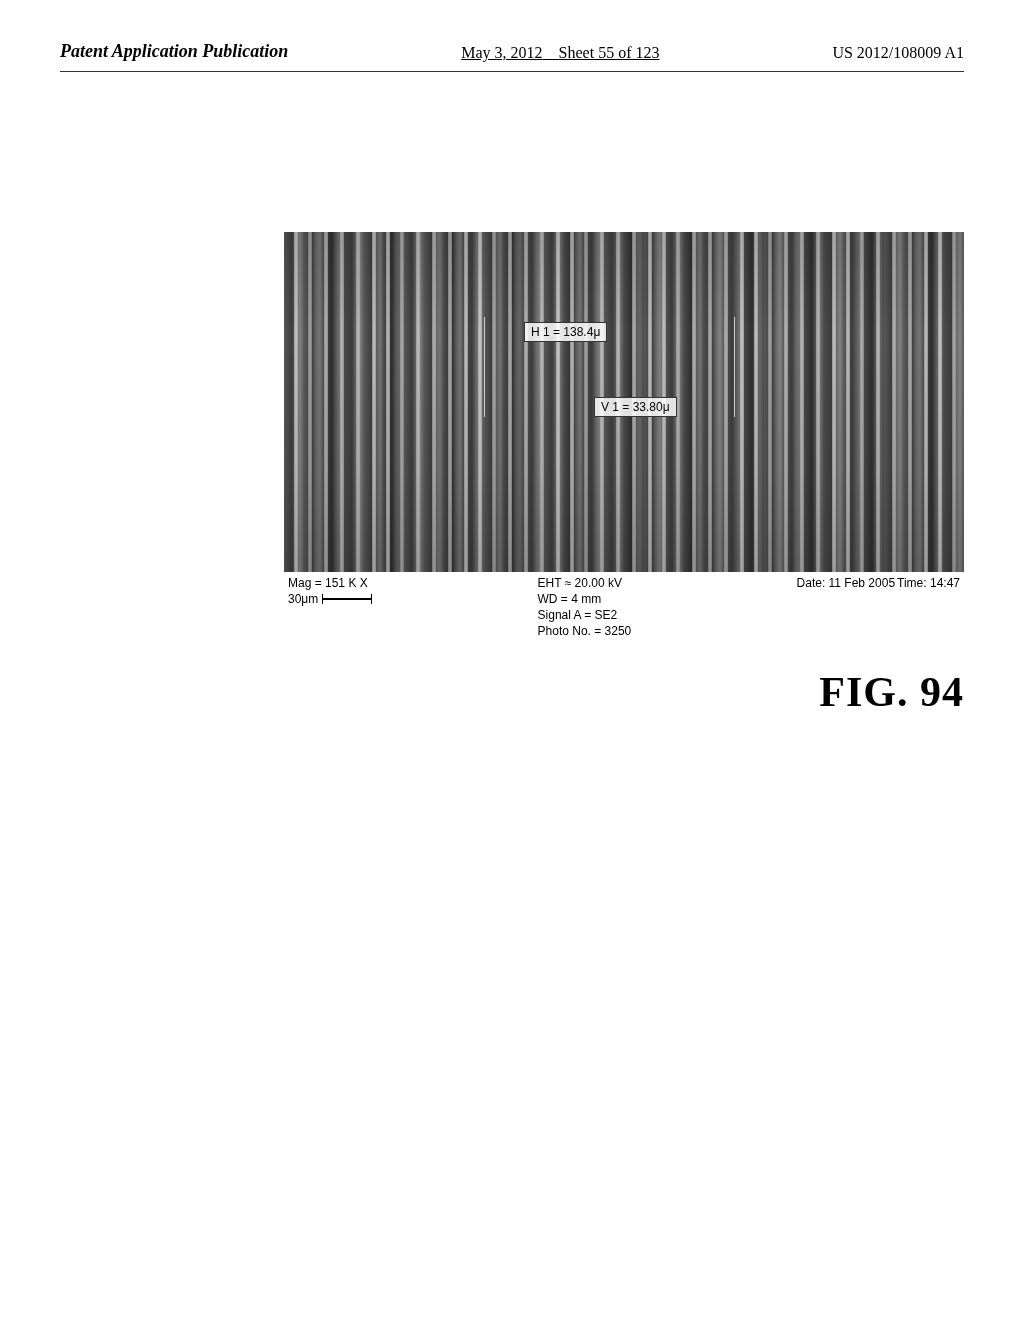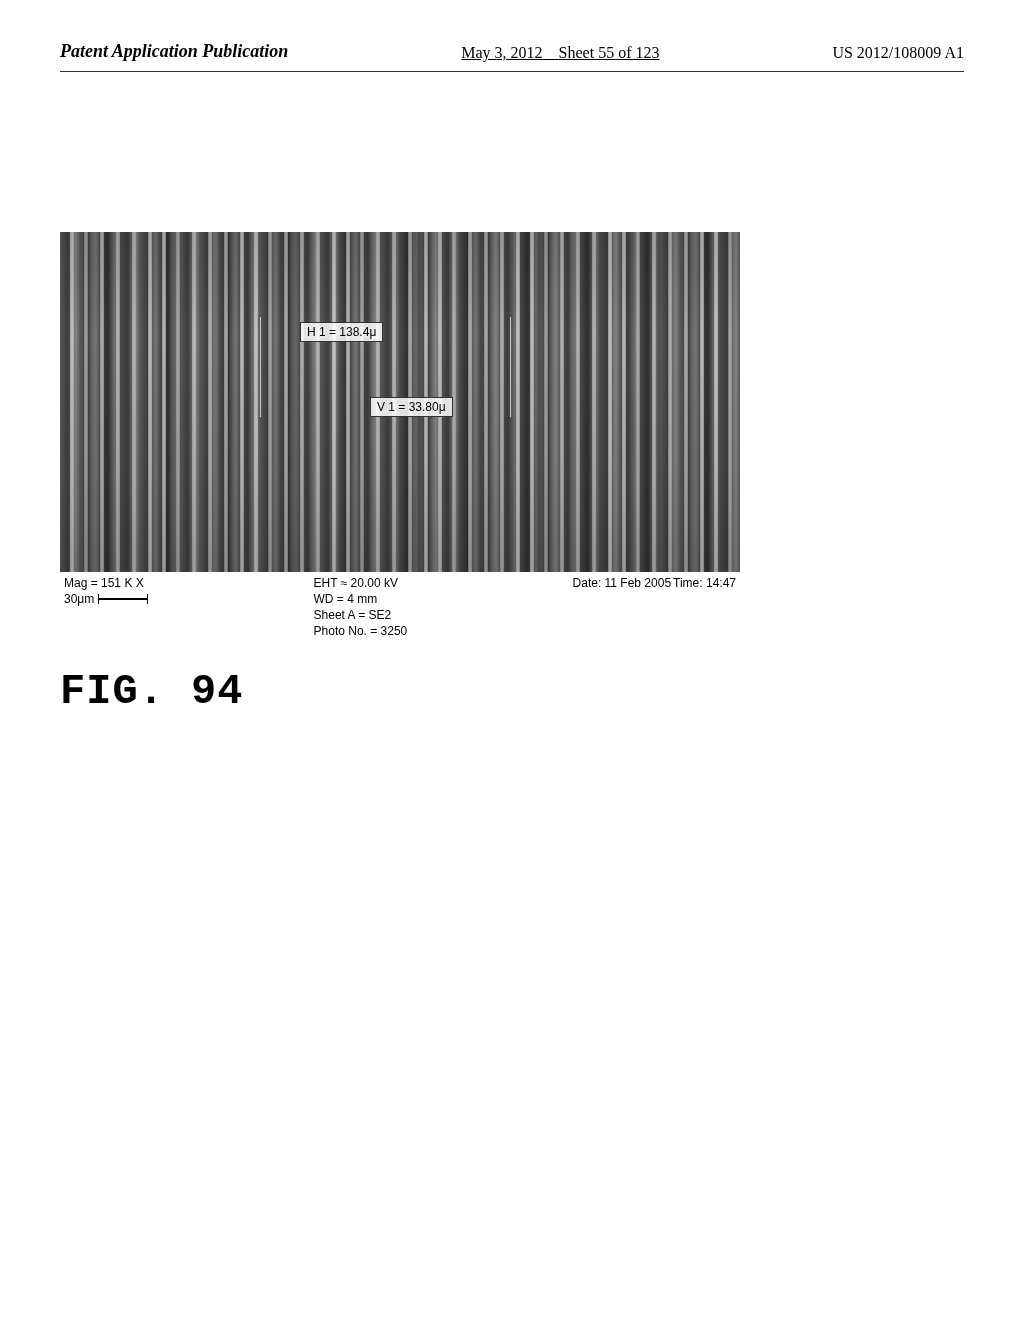--- a/index.html
+++ b/index.html
@@ -53,21 +53,21 @@
     .header-right {
       font-size: 16px;
       color: #000;
       text-align: right;
       padding-top: 4px;
     }
 
     .main-content {
       display: flex;
       flex-direction: column;
-      align-items: flex-start;
+      align-items: flex-end;
       margin-top: 160px;
     }
 
     .sem-image-container {
       width: 680px;
       position: relative;
       margin-bottom: 10px;
     }
 
     .sem-image {
@@ -285,21 +285,21 @@
     .metadata-right {
       display: flex;
       flex-direction: row;
       gap: 2px;
       text-align: right;
     }
 
     .figure-label {
       font-size: 42px;
       font-weight: bold;
-      font-family: Liberation Mono, monospace;
+      font-family: Liberation Serif, serif;
       color: #000;
       text-align: center;
       margin-top: 20px;
       letter-spacing: 1px;
     }
   </style>
 </head>
 <body>
 
 <div class="page-container">
@@ -335,21 +335,21 @@
         <div class="metadata-left">
           <div class="metadata-mag">Mag = 151 K X</div>
           <div class="metadata-scale">
             <span>30μm</span>
             <div class="scale-bar"></div>
           </div>
         </div>
         <div class="metadata-center">
           <span>EHT ≈ 20.00 kV</span>
           <span>WD = 4 mm</span>
-          <span>Sheet A = SE2</span>
+          <span>Signal A = SE2</span>
           <span>Photo No. = 3250</span>
         </div>
         <div class="metadata-right">
           <span>Date: 11 Feb 2005</span>
           <span>Time: 14:47</span>
         </div>
       </div>
     </div>
 
     <div class="figure-label">FIG. 94</div>

